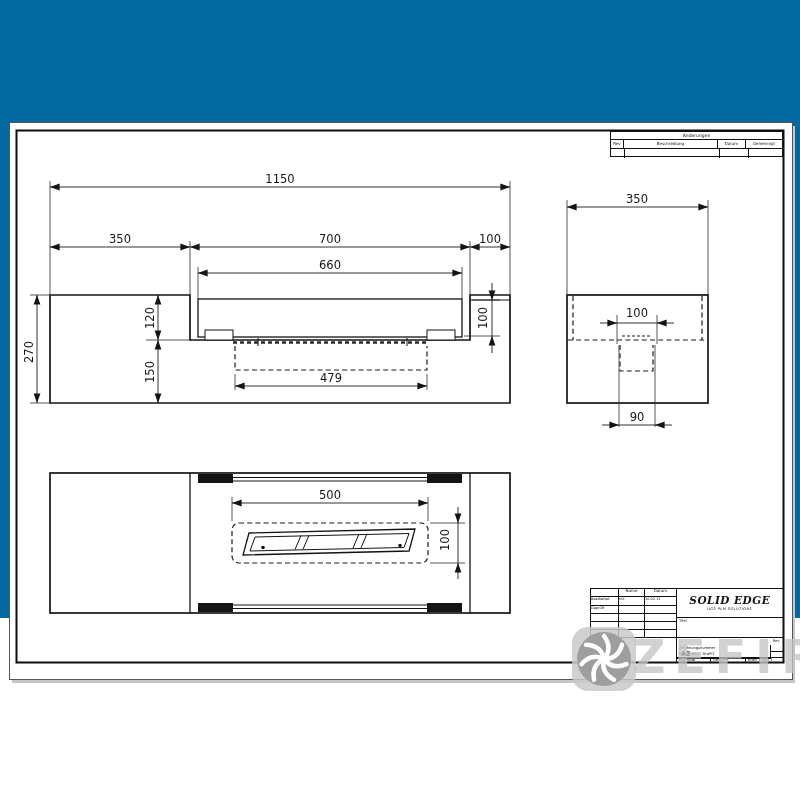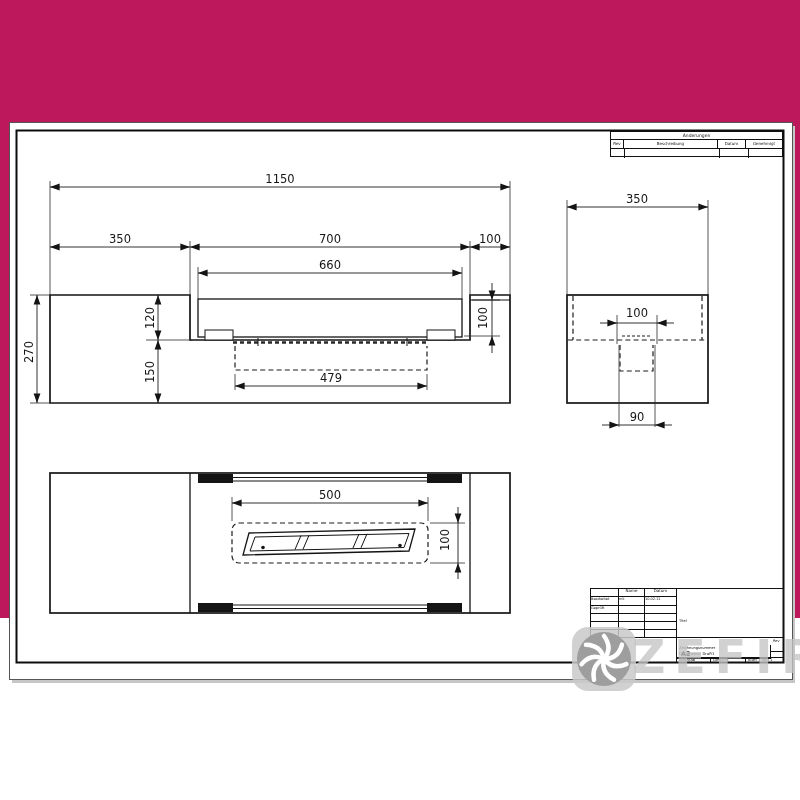--- a/index.html
+++ b/index.html
@@ -1,17 +1,17 @@
 <!DOCTYPE html>
 <html><head>
 <meta charset="utf-8">
 <style>
   html,body{margin:0;padding:0;width:800px;height:800px;background:#fff;overflow:hidden;
             font-family:"DejaVu Sans",sans-serif;}
-  #stage{position:relative;width:800px;height:618px;background:#be185d;}
+  #stage{position:relative;width:800px;height:618px;background:#0369a1;}
   #linework{position:absolute;left:0;top:0;}
 
   
   .b17{stroke:#141414;stroke-width:1.7;fill:none}
   .b13{stroke:#141414;stroke-width:1.3;fill:none}
   .b10{stroke:#141414;stroke-width:1;fill:none}
   .thin{stroke:#2b2b2b;stroke-width:.8;fill:none}
   .diml{stroke:#1c1c1c;stroke-width:.9;fill:none}
   .dash{stroke:#1c1c1c;stroke-width:1.2;fill:none;stroke-dasharray:5 3.2}
   .dashsm{stroke:#1c1c1c;stroke-width:1;fill:none;stroke-dasharray:3 2}
@@ -191,20 +191,24 @@
     <div class="tb" style="left:0;top:33px;width:28px;height:8px;"></div>
     <div class="tb" style="left:28px;top:33px;width:26px;height:8px;"></div>
     <div class="tb" style="left:54px;top:33px;width:32px;height:8px;"></div>
 
     <div class="tb" style="left:0;top:41px;width:28px;height:8px;"></div>
     <div class="tb" style="left:28px;top:41px;width:26px;height:8px;"></div>
     <div class="tb" style="left:54px;top:41px;width:32px;height:8px;"></div>
 
     <div class="tb nb" style="left:0;top:49px;width:86px;height:23.5px;"></div>
 
+    <div class="tb nr" style="left:86px;top:0;width:105.5px;height:29px;">
+      <div class="logo-main">SOLID EDGE</div>
+      <div class="logo-sub">UGS PLM SOLUTIONS</div>
+    </div>
     <div class="tb nr" style="left:86px;top:29px;width:105.5px;height:20px;">
       <div class="lbl">Titel</div>
     </div>
 
     <div class="tb" style="left:86px;top:56px;width:94px;height:14px;">
       <div class="lbl">Zeichnungsnummer</div>
       <div class="dnum">A2</div>
     </div>
     <div class="tb nr" style="left:180px;top:49px;width:11.5px;height:14px;">
       <div class="lbl">Rev</div>

